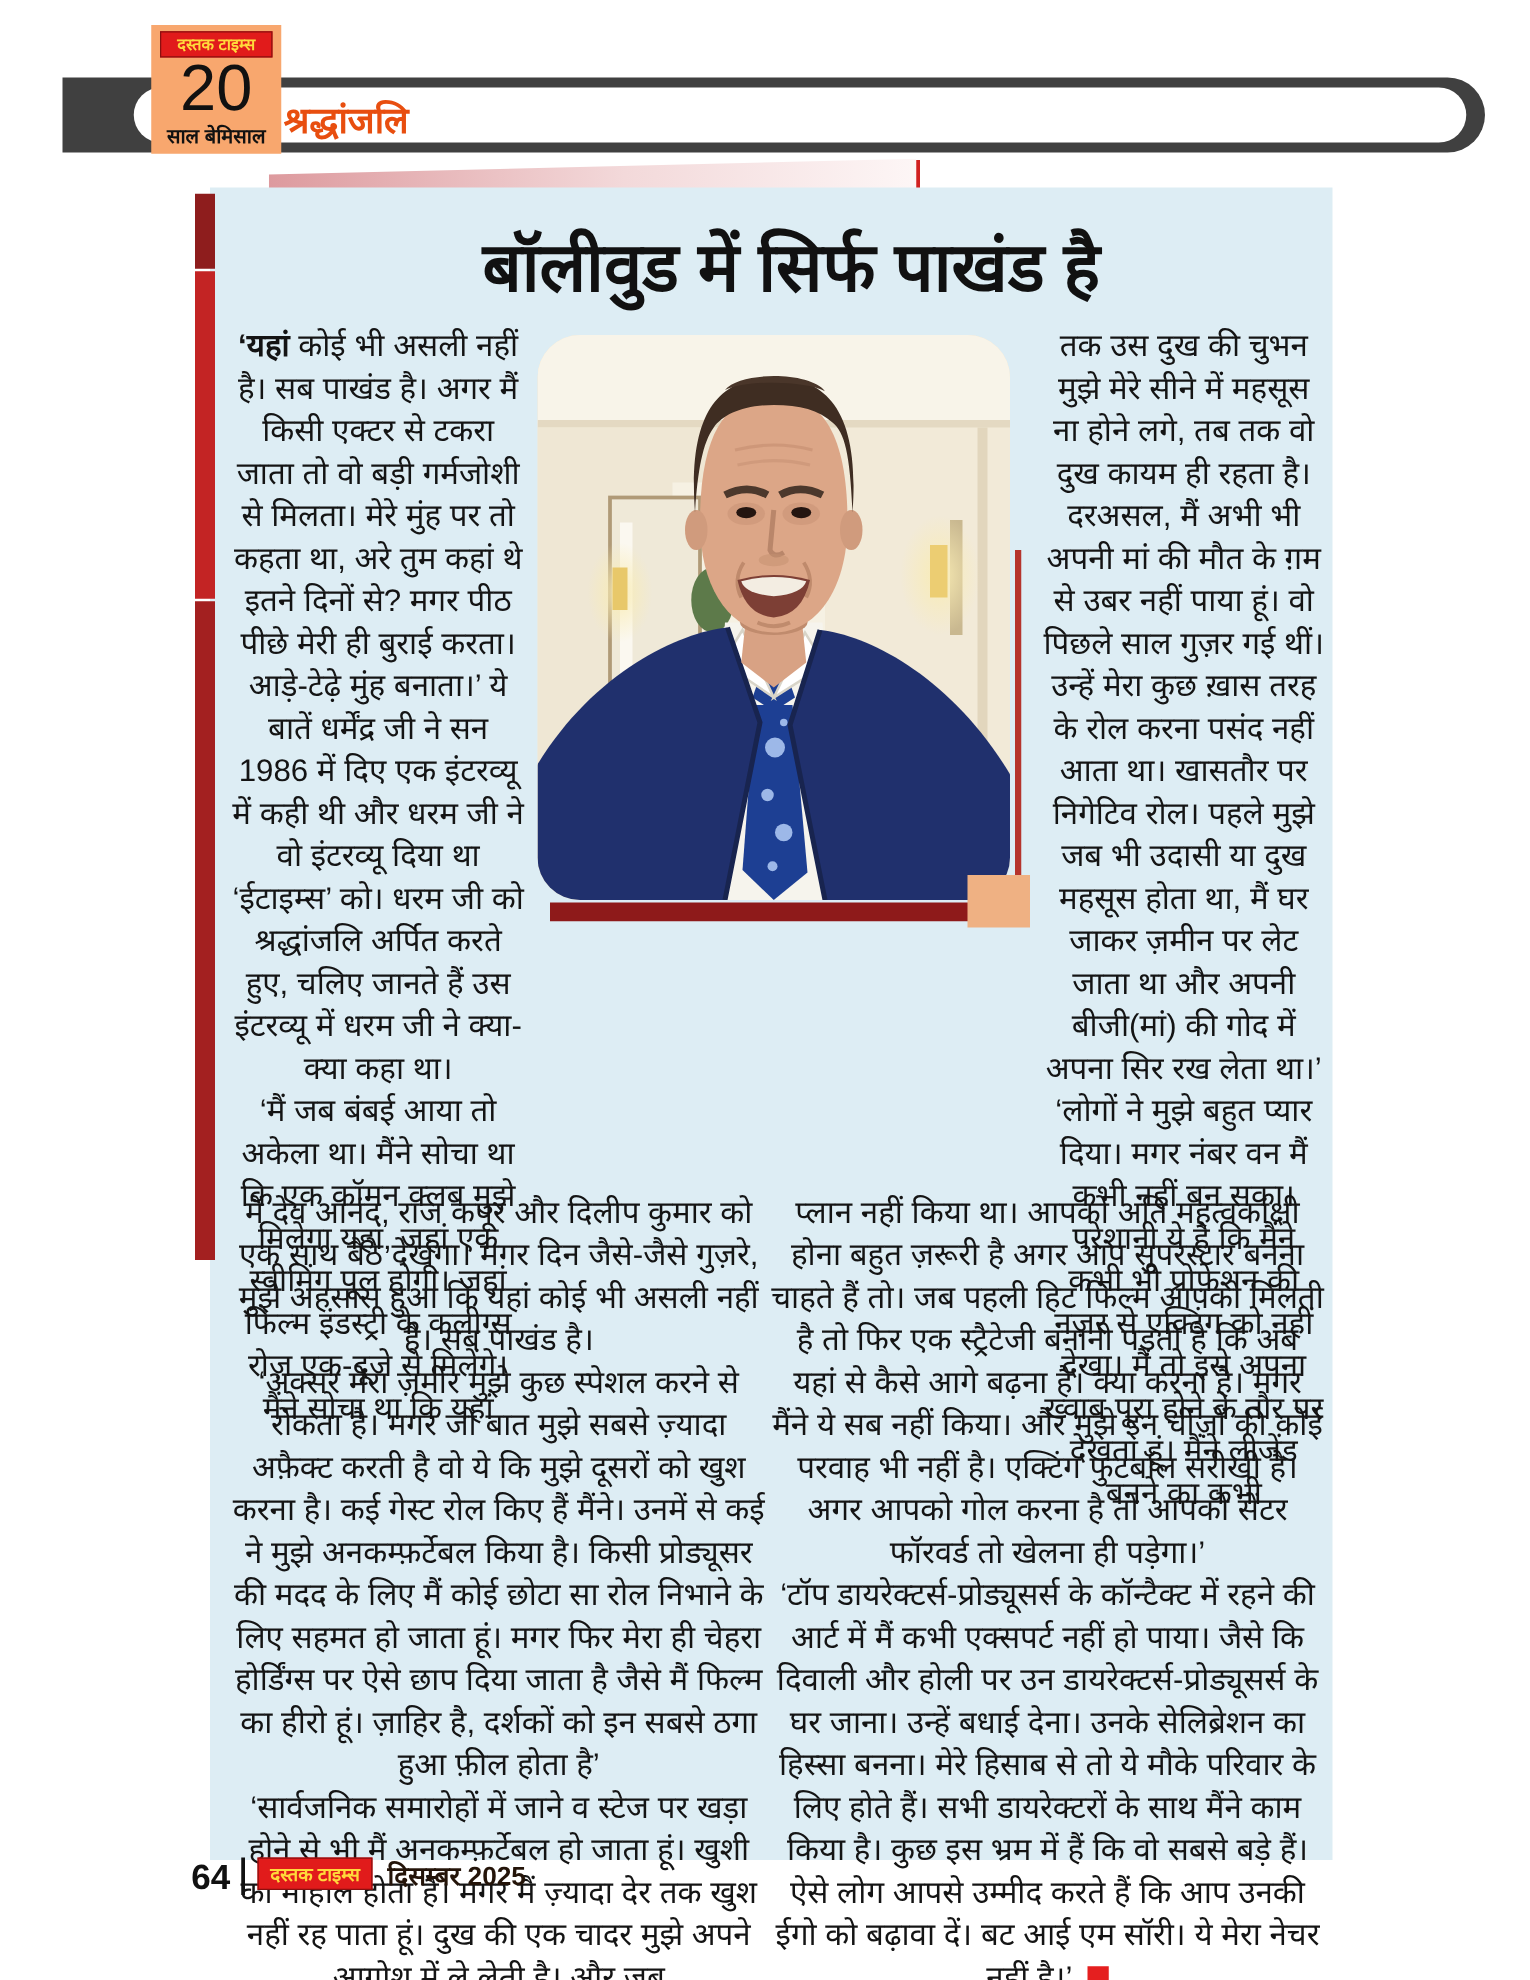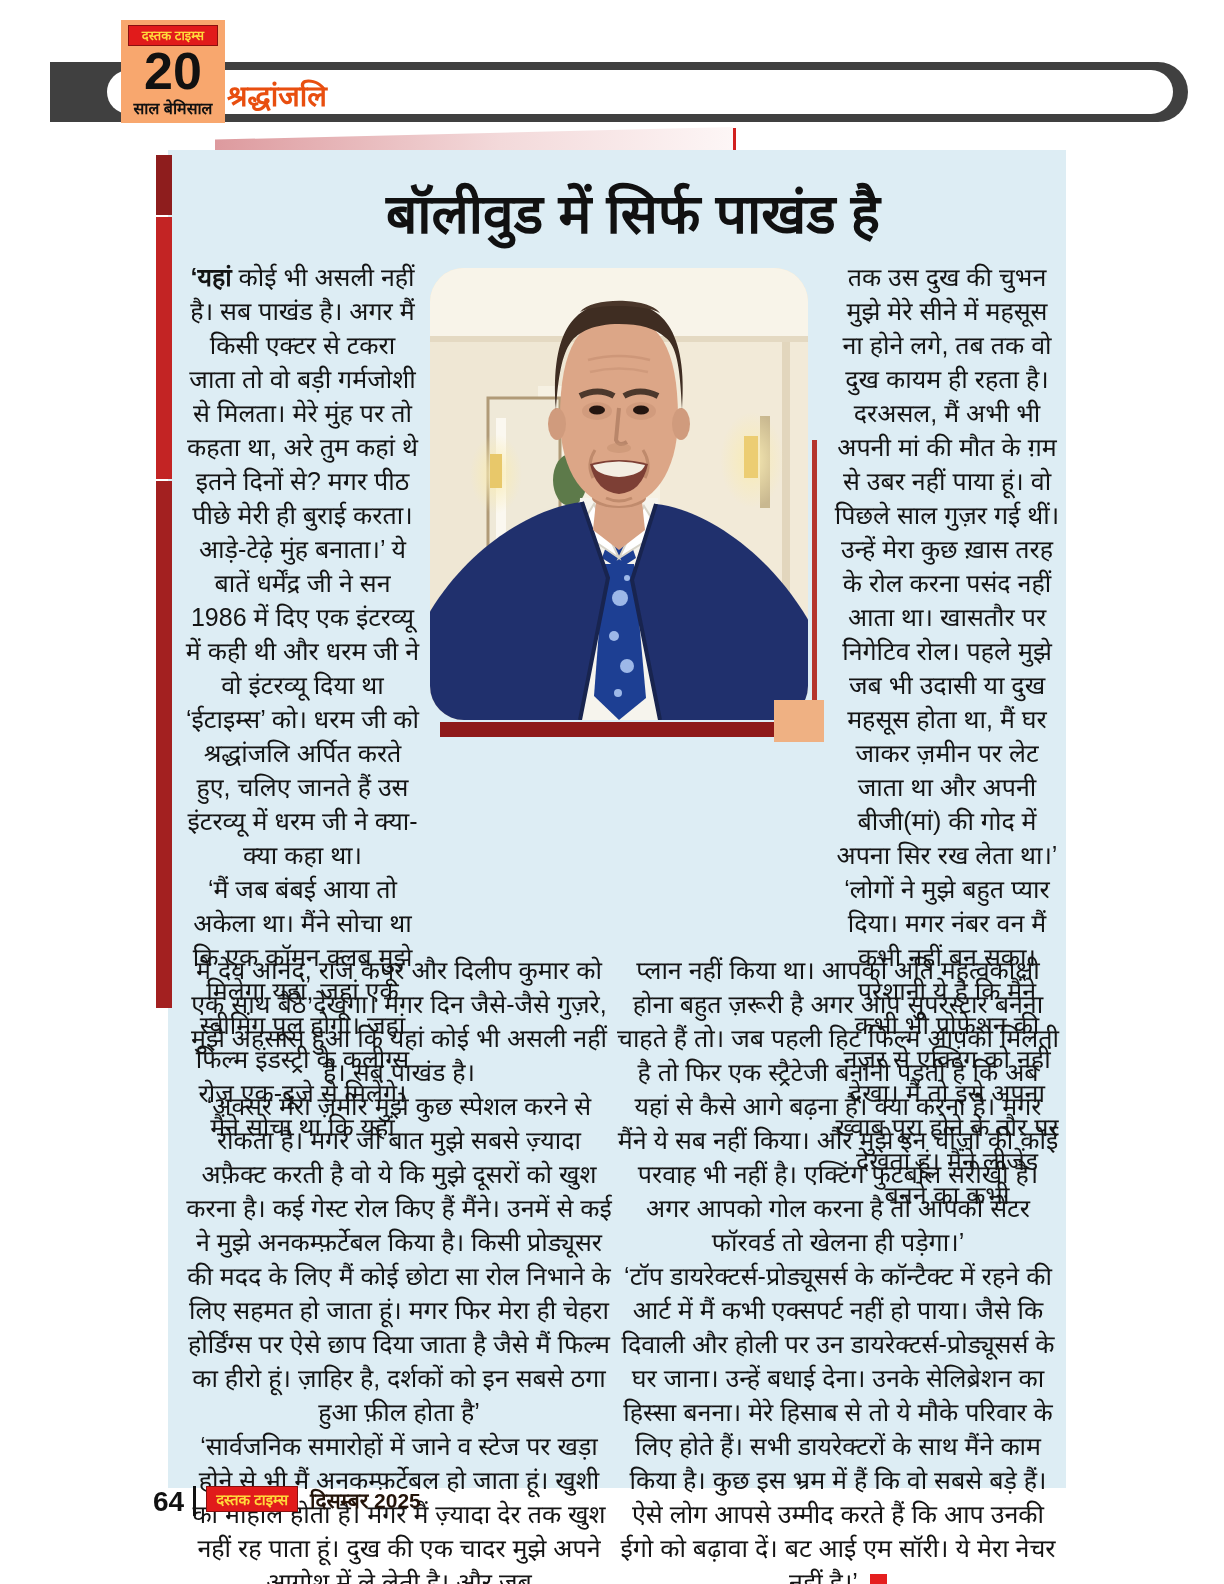--- a/index.html
+++ b/index.html
@@ -6,21 +6,21 @@
   body{width:1224px;height:1584px;background:#ffffff;font-family:"Liberation Sans",sans-serif;}
   .page{position:relative;width:1224px;height:1584px;background:#ffffff;overflow:hidden;}
 
   
   .header-bar{position:absolute;left:50px;top:62px;width:1138px;height:60px;background:#404040;border-radius:0 30px 30px 0;}
   .header-inset{position:absolute;left:57px;top:8px;width:1066px;height:44px;background:#ffffff;border-radius:24px;}
   .header-text{position:absolute;left:120px;top:5px;font-size:29px;font-weight:bold;color:#e84e0f;}
 
   .badge{position:absolute;left:121px;top:20px;width:104px;height:103px;background:#f8a76e;text-align:center;}
   .badge-logo{margin:5px auto 0;width:88px;background:#e11b1b;color:#ffd93b;font-size:13px;font-weight:bold;padding:2px 0;border:1px solid #8a0f0f;line-height:15px;}
-  .badge-number{font-size:52px;font-weight:700;color:#111;line-height:50px;}
+  .badge-number{font-size:52px;font-weight:400;color:#111;line-height:50px;}
   .badge-tagline{font-size:16px;font-weight:bold;color:#111;margin-top:1px;}
 
   .pink-wedge{position:absolute;left:215px;top:127px;width:518px;height:28px;
     background:linear-gradient(90deg,#dd9a9e,#f3d9da 55%,#fdf6f6);
     clip-path:polygon(0 45%,100% 0,100% 92%,0 100%);}
   .red-tick{position:absolute;left:733px;top:128px;width:3px;height:26px;background:#d1201f;}
 
   
   .panel{position:absolute;left:168px;top:150px;width:898px;height:1338px;background:#ddedf4;}
   .title{position:absolute;left:168px;top:158px;width:898px;text-align:center;font-size:55px;font-weight:800;color:#111;margin:16px;}

